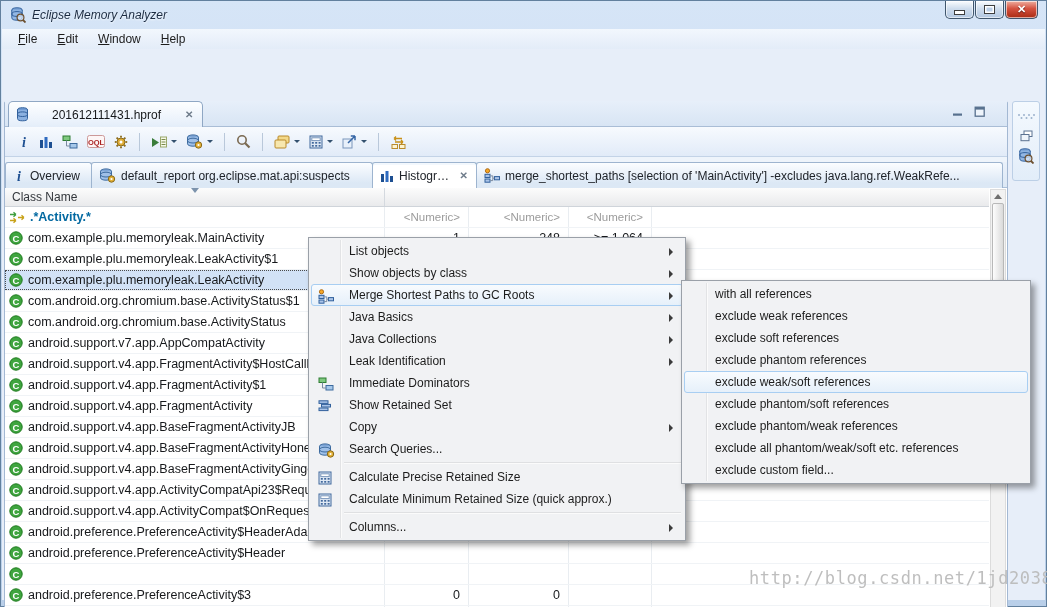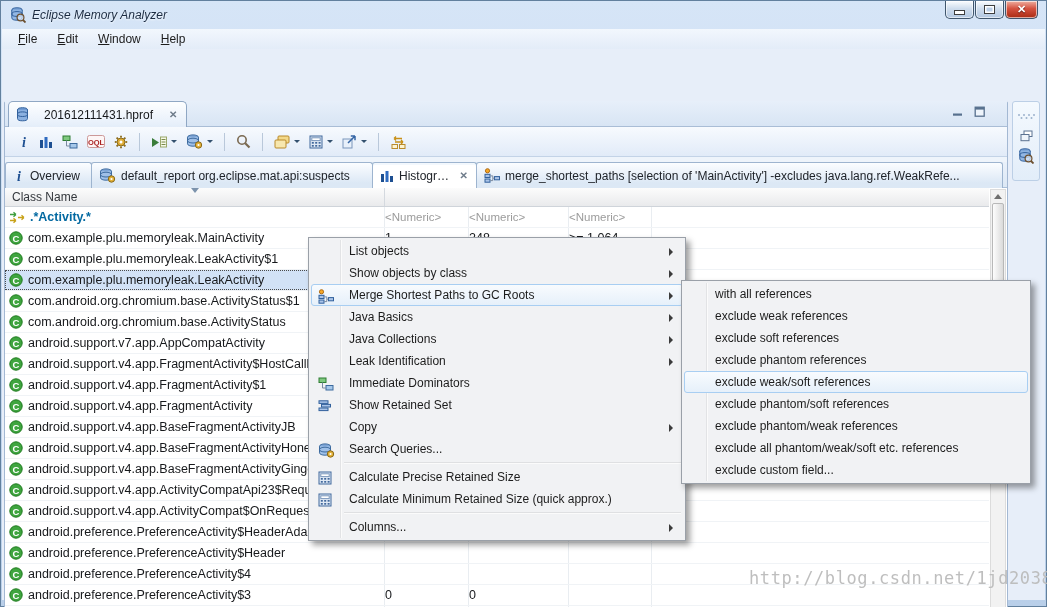--- a/index.html
+++ b/index.html
@@ -26,21 +26,21 @@
            align-items:center;padding-left:6px;font-size:12px;color:#1c1c1c;
            background:linear-gradient(#f2f7fd,#e3ecf8);border-bottom:1px solid #c8d6ea;}
   .mb-item{padding:2px 10px;}
   
   .workbench{position:absolute;left:1px;right:1px;top:48px;bottom:6px;background:#e7eef9;}
   .editor-frame{position:absolute;left:2px;top:52px;width:1004px;height:548px;
                 border:1px solid #a3b8d3;background:#eef4fb;box-sizing:border-box;border-radius:2px;}
   
   .editor-tabrow{position:absolute;left:3px;top:52px;width:1002px;height:26px;
                  background:linear-gradient(#e7effa,#d8e5f4);border-bottom:1px solid #a9bdd6;box-sizing:border-box;}
-  .editor-tab{position:absolute;left:3px;top:0;height:25px;display:flex;align-items:center;gap:15px;
+  .editor-tab{position:absolute;left:3px;top:0;height:25px;display:flex;align-items:center;gap:23px;
               padding:0 8px 4px 7px;background:linear-gradient(#fdfeff,#e9f1fb 70%,#dfeaf7);
               border:1px solid #8fa7c4;border-bottom:none;border-radius:5px 5px 0 0;
               font-size:12px;color:#16181b;}
   .xclose{color:#6e7b8a;font-size:10px;font-weight:bold;line-height:1;padding:1px;}
   .trim-buttons{position:absolute;right:58px;top:56px;display:flex;gap:8px;}
   .trim-btn{width:14px;height:14px;display:inline-flex;align-items:center;justify-content:center;}
   
   .rail{position:absolute;right:5px;top:52px;width:28px;height:80px;
         background:linear-gradient(#f4f9fe,#e2edf9);border:1px solid #bccfe6;border-radius:3px;
         display:flex;flex-direction:column;align-items:center;gap:6px;padding-top:3px;box-sizing:border-box;}
@@ -71,21 +71,21 @@
          border-right:1px solid #d4d9df;padding:0 7px;white-space:nowrap;overflow:hidden;}
   .hcell.right{text-align:right;margin-top:48px;}
   .hcell.filler{flex:1;border-right:none;}
   .sortmark{position:absolute;left:50%;top:0;margin-left:-4px;width:0;height:0;
             border-left:4px solid transparent;border-right:4px solid transparent;border-top:5px solid #7c93ad;}
   .tbody{position:absolute;left:0;top:19px;right:18px;bottom:0;}
   .trow{position:relative;display:flex;height:21px;box-sizing:border-box;border-bottom:1px solid #f0f3f6;}
   .cell{box-sizing:border-box;border-right:1px solid #e9edf1;line-height:20px;font-size:12.5px;color:#17191c;
         white-space:nowrap;overflow:hidden;}
   .cell.name{display:flex;align-items:center;gap:5px;padding-left:4px;}
-  .cell.num{text-align:left;padding-right:8px;}
+  .cell.num{text-align:right;padding-right:8px;}
   .cell.fill{flex:1;border-right:none;}
   .trow.filter .cname{font-weight:bold;}
   .trow.filter .cell.num{font-size:11.5px;}
   .trow.selected::after{content:'';position:absolute;left:0;top:0;width:646px;height:20px;
         outline:1px dotted #4a4a4a;outline-offset:-1px;pointer-events:none;}
   
   .vscroll{position:absolute;top:1px;right:1px;bottom:1px;width:16px;background:#f2f2f2;
            border:1px solid #dcdcdc;box-sizing:border-box;}
   .sarrow{position:absolute;left:0;right:0;height:13px;display:flex;align-items:center;justify-content:center;}
   .sarrow.up{top:0;}
@@ -660,21 +660,20 @@
             <div class="cell fill"></div>
           </div>
           <div class="trow">
             <div class="cell name" style="width:380px;">
               <span class="icn">
                 <svg width="14" height="14">
                   <circle cx="7" cy="7" r="6.2" fill="#3fa53f" stroke="#1e7a1e"></circle>
                   <text x="7" y="10.6" text-anchor="middle" font-family="Liberation Sans" font-size="9.5" font-weight="bold" fill="#fff">C</text>
                 </svg>
               </span>
-              <span class="cname">android.preference.PreferenceActivity$4</span>
             </div>
             <div class="cell num" style="width:84px;"></div>
             <div class="cell num" style="width:100px;"></div>
             <div class="cell num" style="width:83px;"></div>
             <div class="cell fill"></div>
           </div>
           <div class="trow">
             <div class="cell name" style="width:380px;">
               <span class="icn">
                 <svg width="14" height="14">

